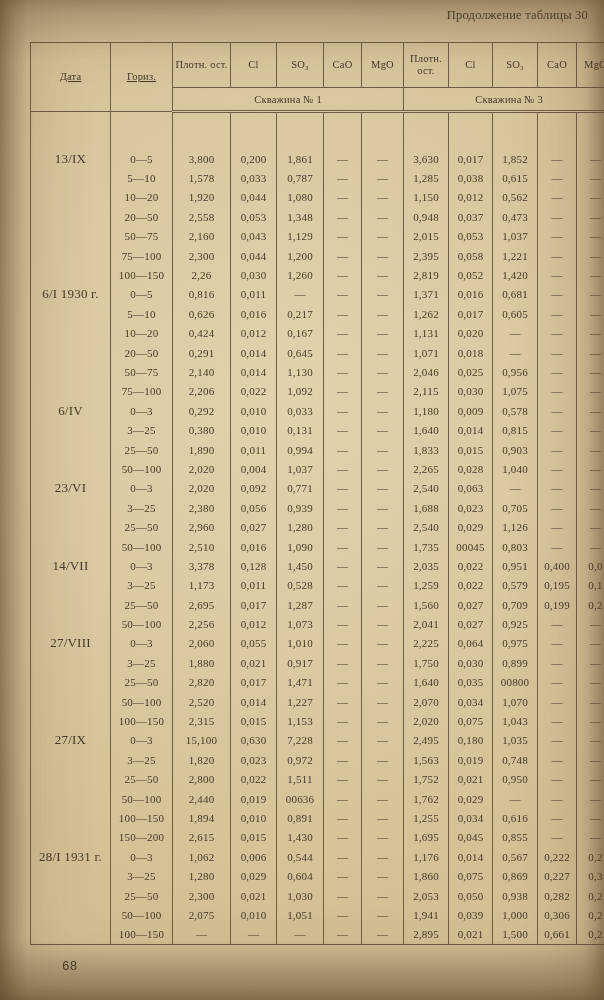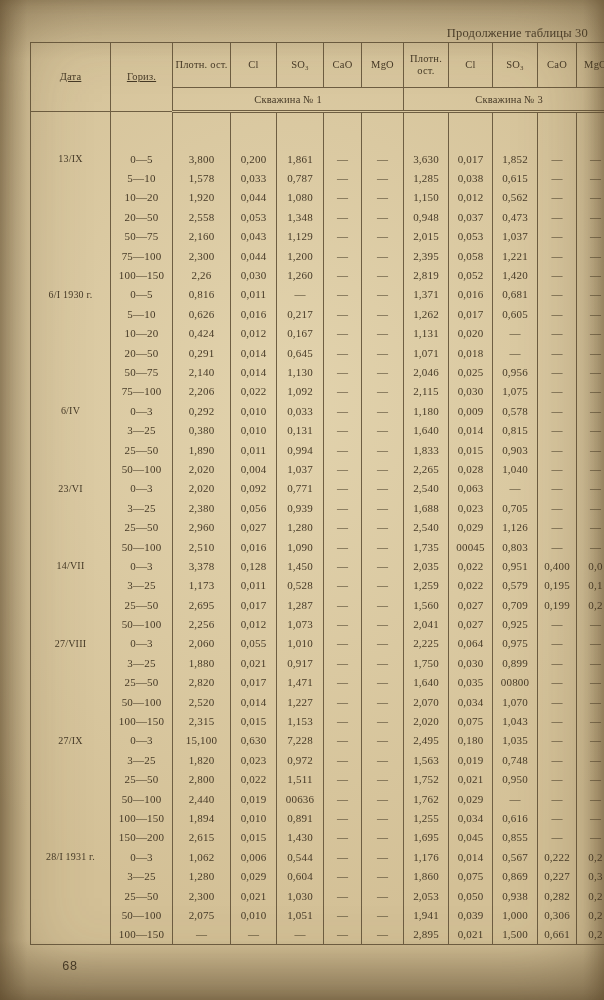--- a/index.html
+++ b/index.html
@@ -15,21 +15,21 @@
       linear-gradient(90deg, rgba(86,66,38,.40), rgba(86,66,38,0) 4.5%, rgba(86,66,38,0) 96.5%, rgba(86,66,38,.28)),
       linear-gradient(0deg, rgba(70,52,28,.42), rgba(70,52,28,0) 6%, rgba(70,52,28,0) 94%, rgba(70,52,28,.20)),
       #d3c096;
     letter-spacing:.2px;
   }
   .page::after {
     content:""; position:absolute; inset:0; pointer-events:none;
     box-shadow: inset 0 0 85px rgba(80,60,30,.45), inset 0 0 14px rgba(80,60,30,.30);
   }
   .header-note {
-    position:absolute; top:26px; right:16px;
+    position:absolute; top:8px; right:16px;
     font-size:12.5px; color:#4b3f2b;
   }
   table.data {
     position:absolute; left:30px; top:42px;
     width:584px; border-collapse:collapse; table-layout:fixed;
   }
   table.data th, table.data td {
     border-left:1px solid #6e5e42; border-right:1px solid #6e5e42;
     padding:0; text-align:center; vertical-align:middle;
     font-weight:normal; overflow:hidden;
@@ -40,21 +40,21 @@
     padding:0 2px;
   }
   thead th.span2 { border-bottom:3px double #6e5e42;text-decoration:underline; }
   thead tr.wells th {
     height:22px; font-size:10.5px; white-space:nowrap;
     border-bottom:3px double #6e5e42;
   }
   tbody td { height:19.4px; font-size:11px; white-space:nowrap; }
   tbody tr.spacer td { height:36px; }
   tbody tr:last-child td { border-bottom:1px solid #6e5e42; }
-  td.date-cell { font-size:10px; }
+  td.date-cell { font-size:13px; }
   .page-number {
     position:absolute; left:62px; top:960px; font-size:12.5px;font-family:Liberation Mono, monospace;
   }
 </style>
 </head>
 <body>
 
 <div class="page">
 
   <div class="header-note">Продолжение таблицы 30</div>

